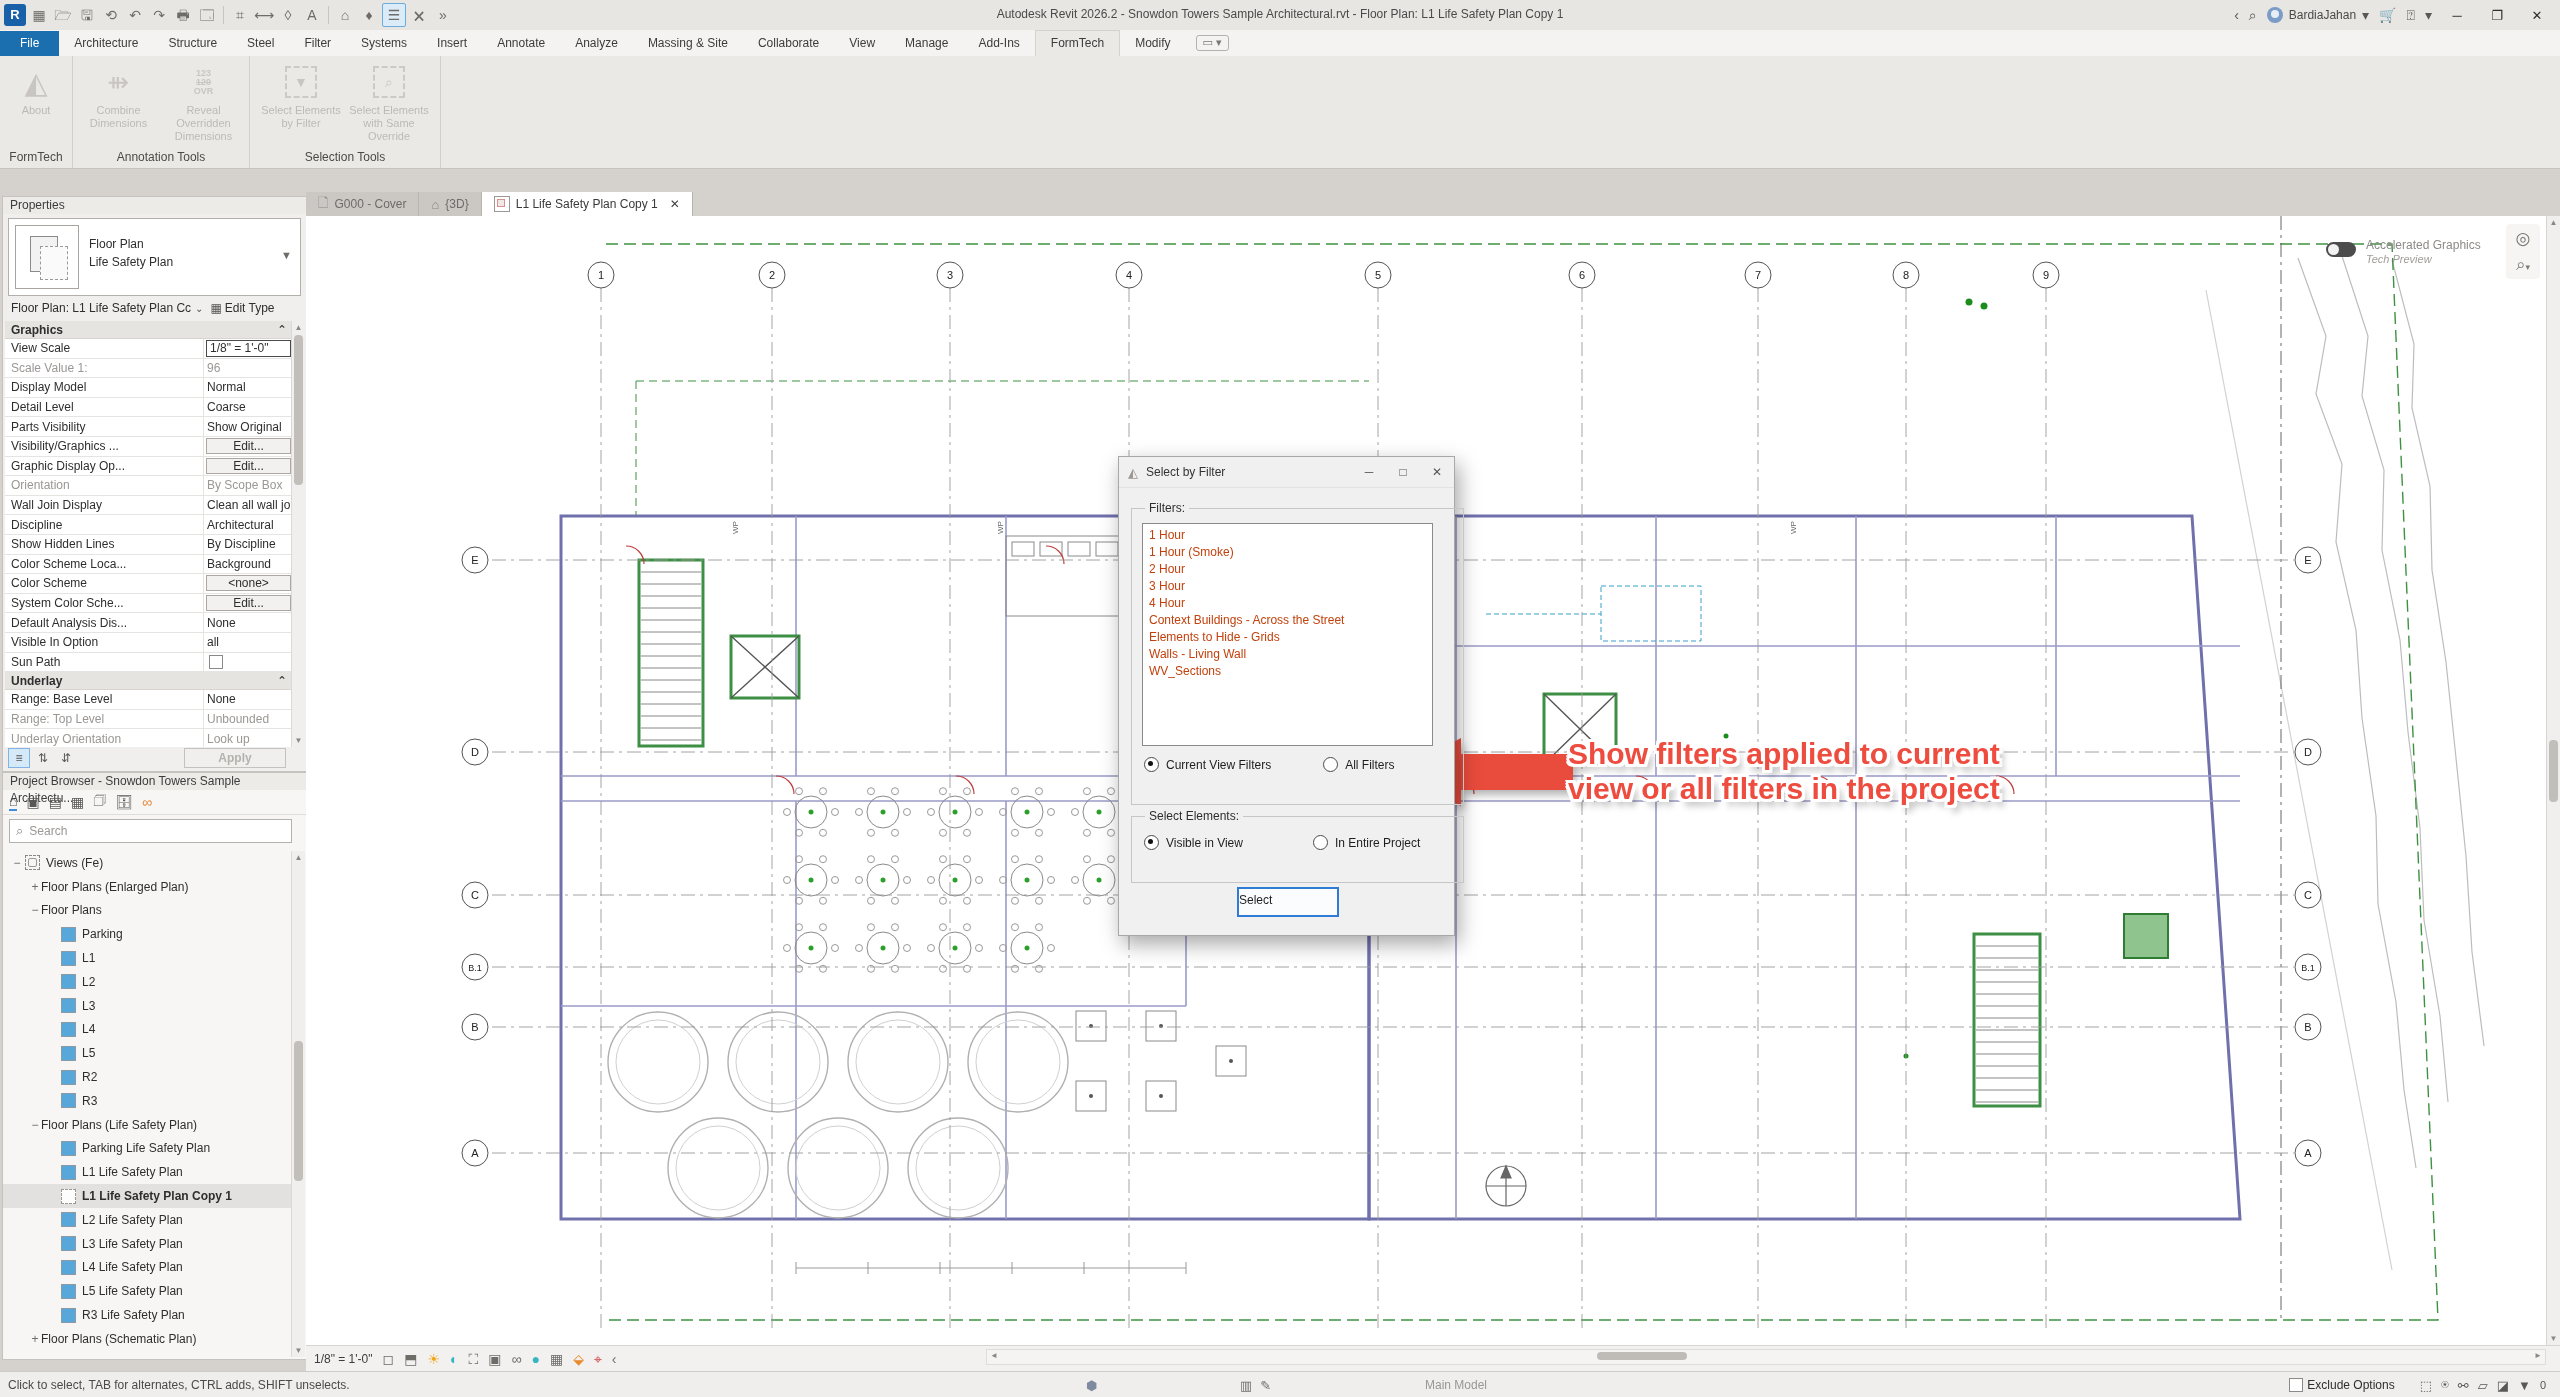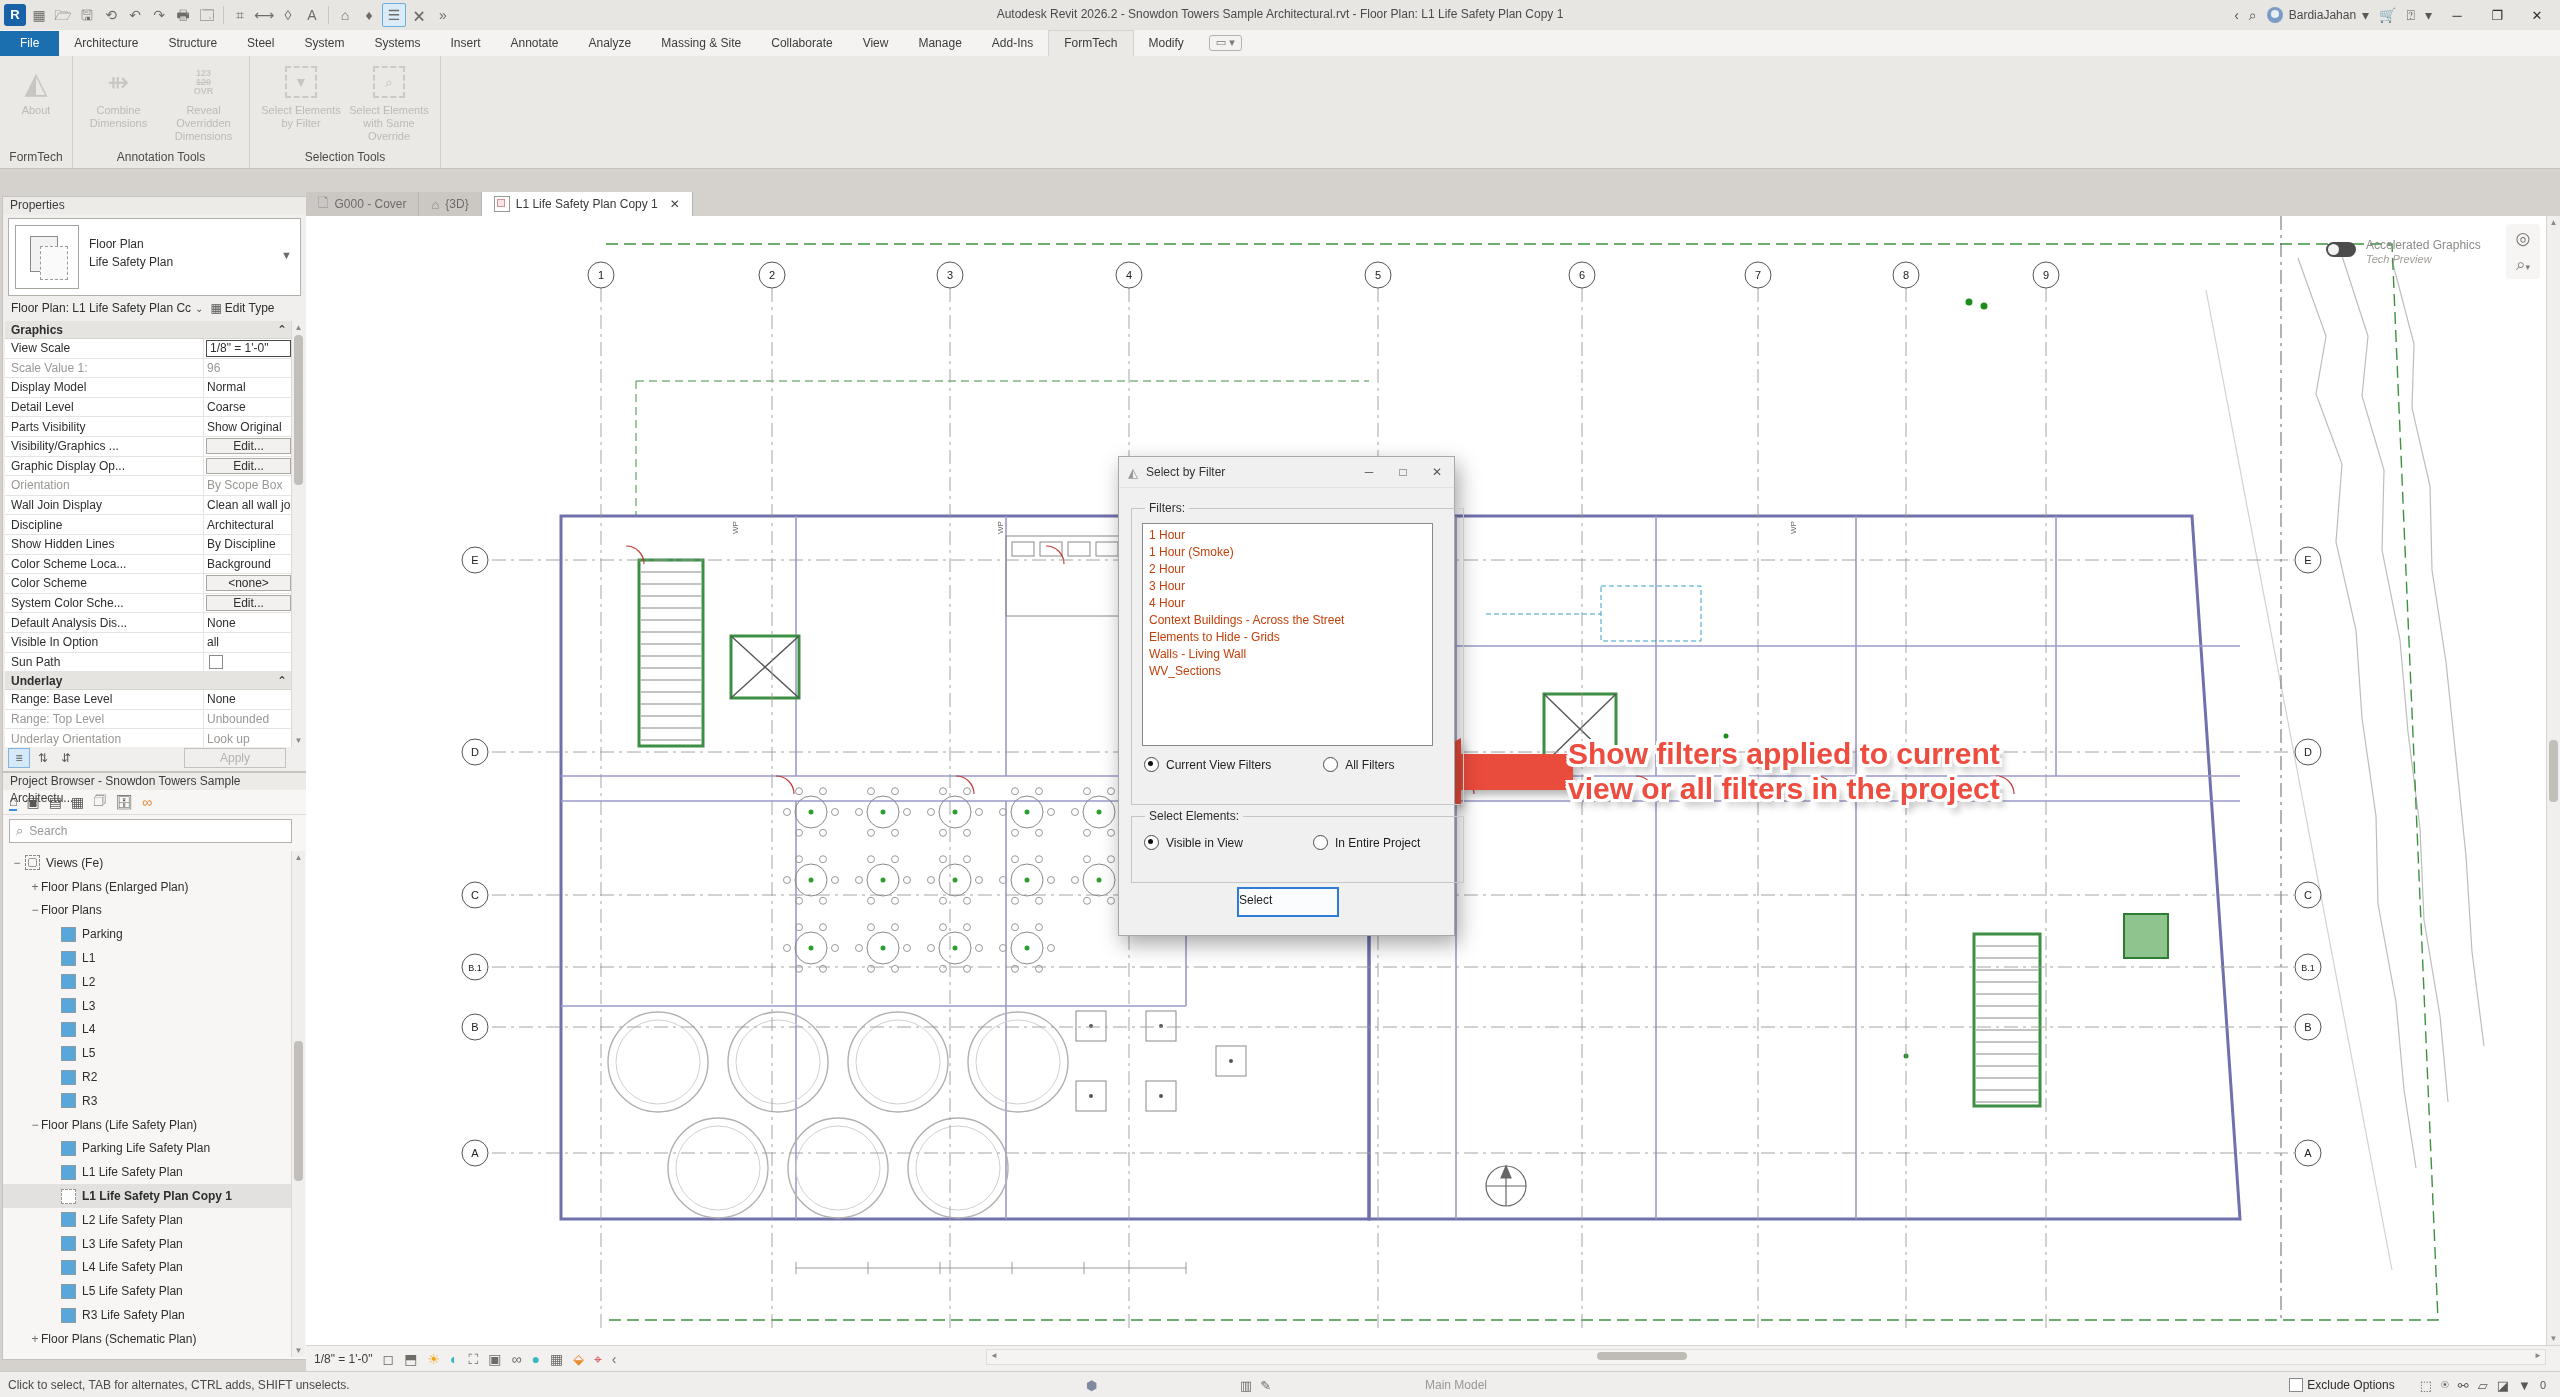--- a/index.html
+++ b/index.html
@@ -56,21 +56,21 @@
   .pval.input{border:1px solid #4a4a4a;background:#fff;margin:1px 2px;padding:0 3px;height:15px;line-height:15px;}
   .pval.btnv{border:1px solid #aba8a4;background:#f2f1ef;margin:1px 2px;text-align:center;height:14px;line-height:14px;}
   .gray, .plabel.gray, .pval.gray{color:#9a9794;}
   .cb{width:12px;height:12px;border:1px solid #8a8a8a;background:#fff;margin-left:2px;}
   #propScroll{position:absolute;right:1px;top:124px;width:13px;height:426px;background:#f0efed;border-left:1px solid #dcd9d5;}
   .sthumb{position:absolute;left:2px;width:9px;background:#c2bfbb;border-radius:4px;}
   .sarrow{position:absolute;left:0;width:13px;height:13px;text-align:center;font-size:8px;color:#8a8784;line-height:13px;}
   #applyBar{position:absolute;left:2px;bottom:2px;width:299px;height:22px;background:#f0efed;display:flex;align-items:center;}
   .sortic{width:20px;height:18px;margin-left:3px;text-align:center;line-height:18px;color:#555;font-size:12px;}
   .sortic.on{background:#d6e9f8;border:1px solid #7fb2e5;}
-  #applyBtn{margin-left:auto;margin-right:18px;width:100px;height:18px;line-height:18px;text-align:center;color:#b5b2ae;background:#f0efed;border:1px solid #c5c2be;}
+  #applyBtn{margin-left:auto;margin-right:18px;width:100px;height:18px;line-height:18px;text-align:center;color:#b5b2ae;background:#f0efed;border:1px solid #c5c2be;font-weight:bold;}
   #browserPanel{position:absolute;left:2px;top:772px;width:303px;height:586px;background:#f7f6f4;border:1px solid #c6c3be;}
   #pbTools{height:24px;display:flex;align-items:center;gap:9px;padding-left:6px;border-bottom:1px solid #e0ddd9;}
   .pbt{font-size:14px;color:#5a5854;}
   .pbt.first{border-bottom:2px solid #3d8edb;}
   .pbt.link{color:#e08a3c;}
   #pbSearch{margin:4px 6px;height:22px;border:1px solid #b5b2ae;background:#fff;display:flex;align-items:center;padding-left:6px;gap:6px;width:275px;}
   #pbSearch .mag{color:#8a8784;font-size:13px;}
   #pbSearch .ph{color:#9a9794;}
   #tree{position:absolute;left:0;top:78px;width:288px;bottom:2px;overflow:hidden;background:#f7f6f4;}
   .trow{height:23.8px;display:flex;align-items:center;white-space:nowrap;color:#2e2e2e;}
@@ -191,21 +191,21 @@
       <span class="win-btn">❐</span>
       <span class="win-btn">✕</span>
     </div>
   </div>
 
   <div id="tabrow">
       <span class="rtab file">File</span>
       <span class="rtab">Architecture</span>
       <span class="rtab">Structure</span>
       <span class="rtab">Steel</span>
-      <span class="rtab">System</span>
+      <span class="rtab">Filter</span>
       <span class="rtab">Systems</span>
       <span class="rtab">Insert</span>
       <span class="rtab">Annotate</span>
       <span class="rtab">Analyze</span>
       <span class="rtab">Massing &amp; Site</span>
       <span class="rtab">Collaborate</span>
       <span class="rtab">View</span>
       <span class="rtab">Manage</span>
       <span class="rtab">Add-Ins</span>
       <span class="rtab active">FormTech</span>

